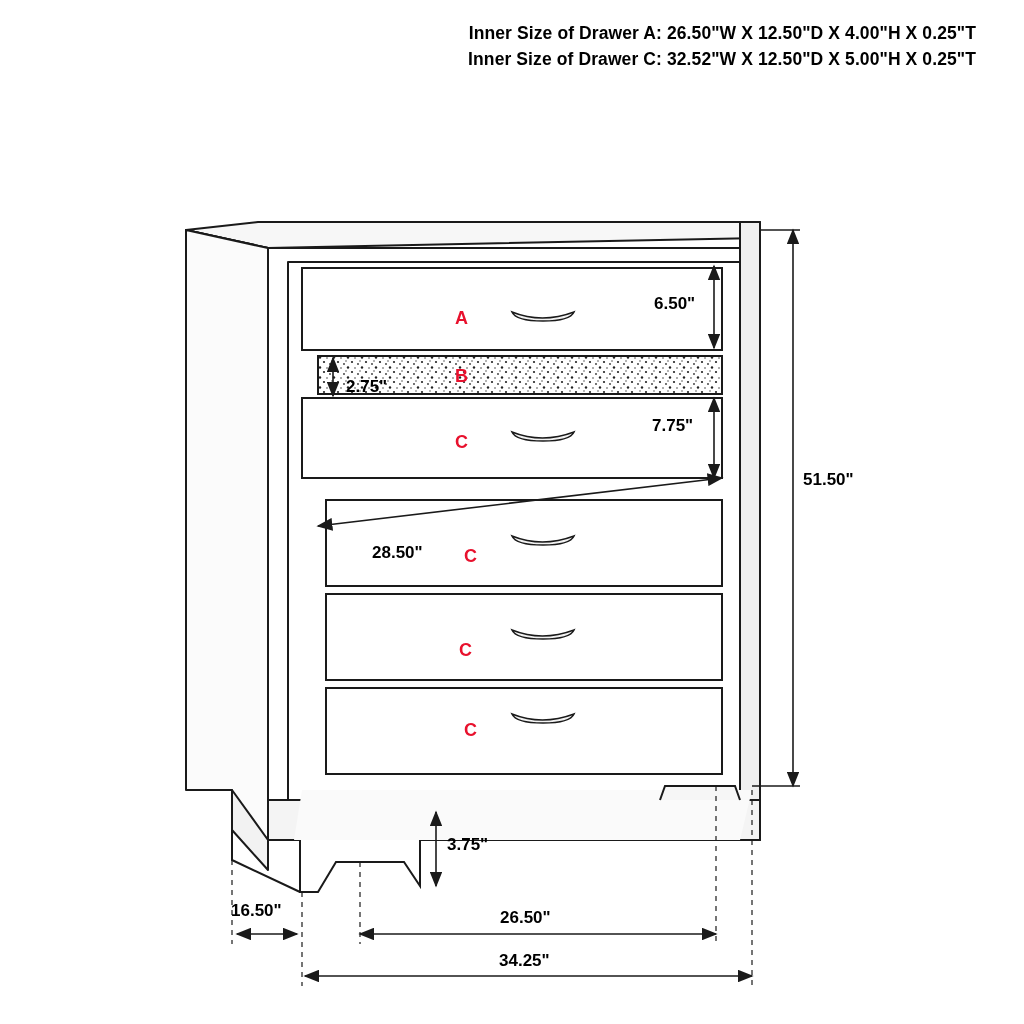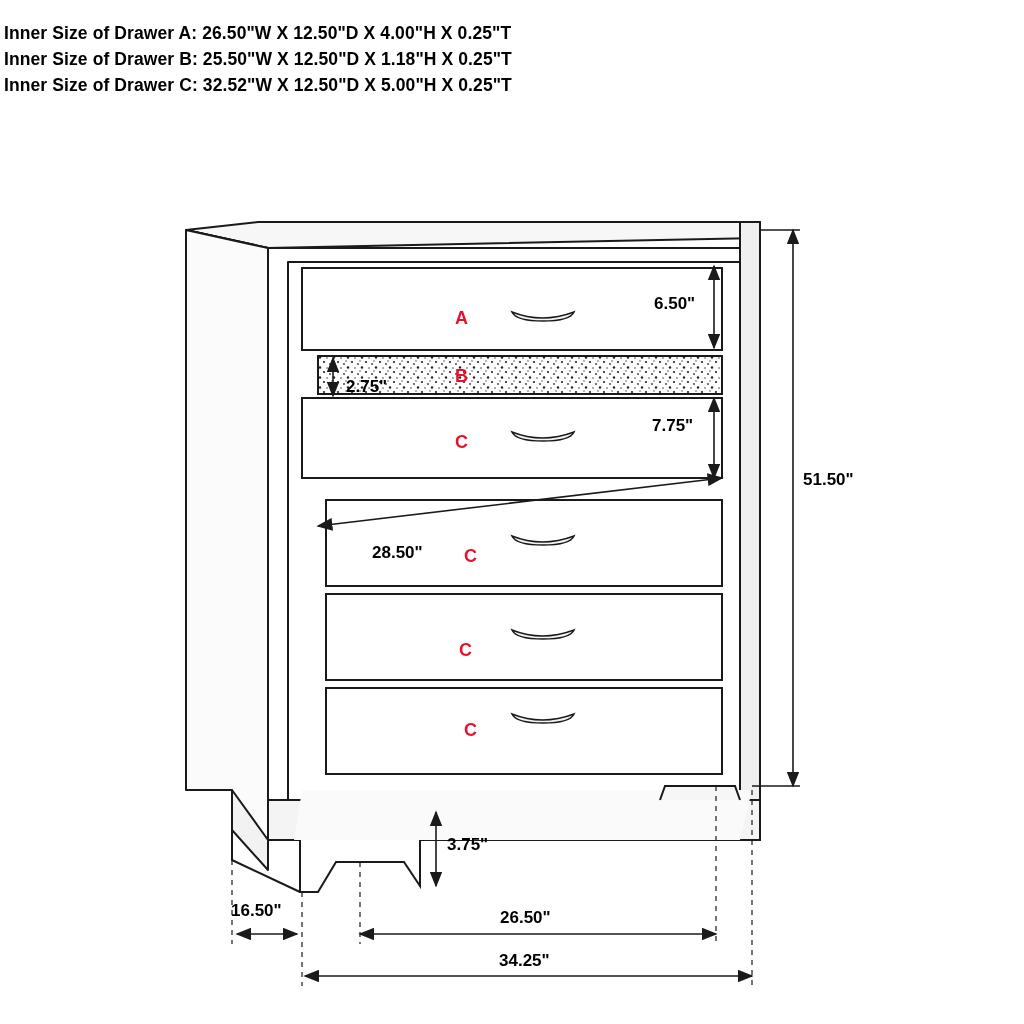--- a/index.html
+++ b/index.html
@@ -15,24 +15,24 @@
     position: relative;
     overflow: hidden;
   }
   #stage {
     position: relative;
     width: 1024px;
     height: 1024px;
   }
   .spec-block {
     position: absolute;
-    left: 4px;
+    left: 12px;
     top: 20px;
     width: 964px;
-    text-align: left;
+    text-align: right;
   }
   .spec-line {
     font-size: 17.5px;
     font-weight: bold;
     letter-spacing: 0.1px;
     line-height: 26px;
     white-space: nowrap;
   }
   svg.diagram {
     position: absolute;
@@ -56,21 +56,20 @@
     white-space: nowrap;
   }
 </style>
 </head>
 <body>
 
 <div id="stage">
 
   <div class="spec-block">
     <div class="spec-line">Inner Size of Drawer A: 26.50"W X 12.50"D X 4.00"H X 0.25"T</div>
-    <div class="spec-line">Inner Size of Drawer B: 25.50"W X 12.50"D X 1.18"H X 0.25"T</div>
     <div class="spec-line">Inner Size of Drawer C: 32.52"W X 12.50"D X 5.00"H X 0.25"T</div>
   </div>
 
   <svg class="diagram" viewBox="0 0 1024 1024">
     <defs>
       <pattern id="speckle" width="14" height="10" patternUnits="userSpaceOnUse">
         <rect width="14" height="10" fill="#ffffff"></rect>
         <circle cx="2" cy="2" r="1.1" fill="#222"></circle>
         <circle cx="8" cy="4" r="0.9" fill="#333"></circle>
         <circle cx="12" cy="7.5" r="1.2" fill="#222"></circle>

